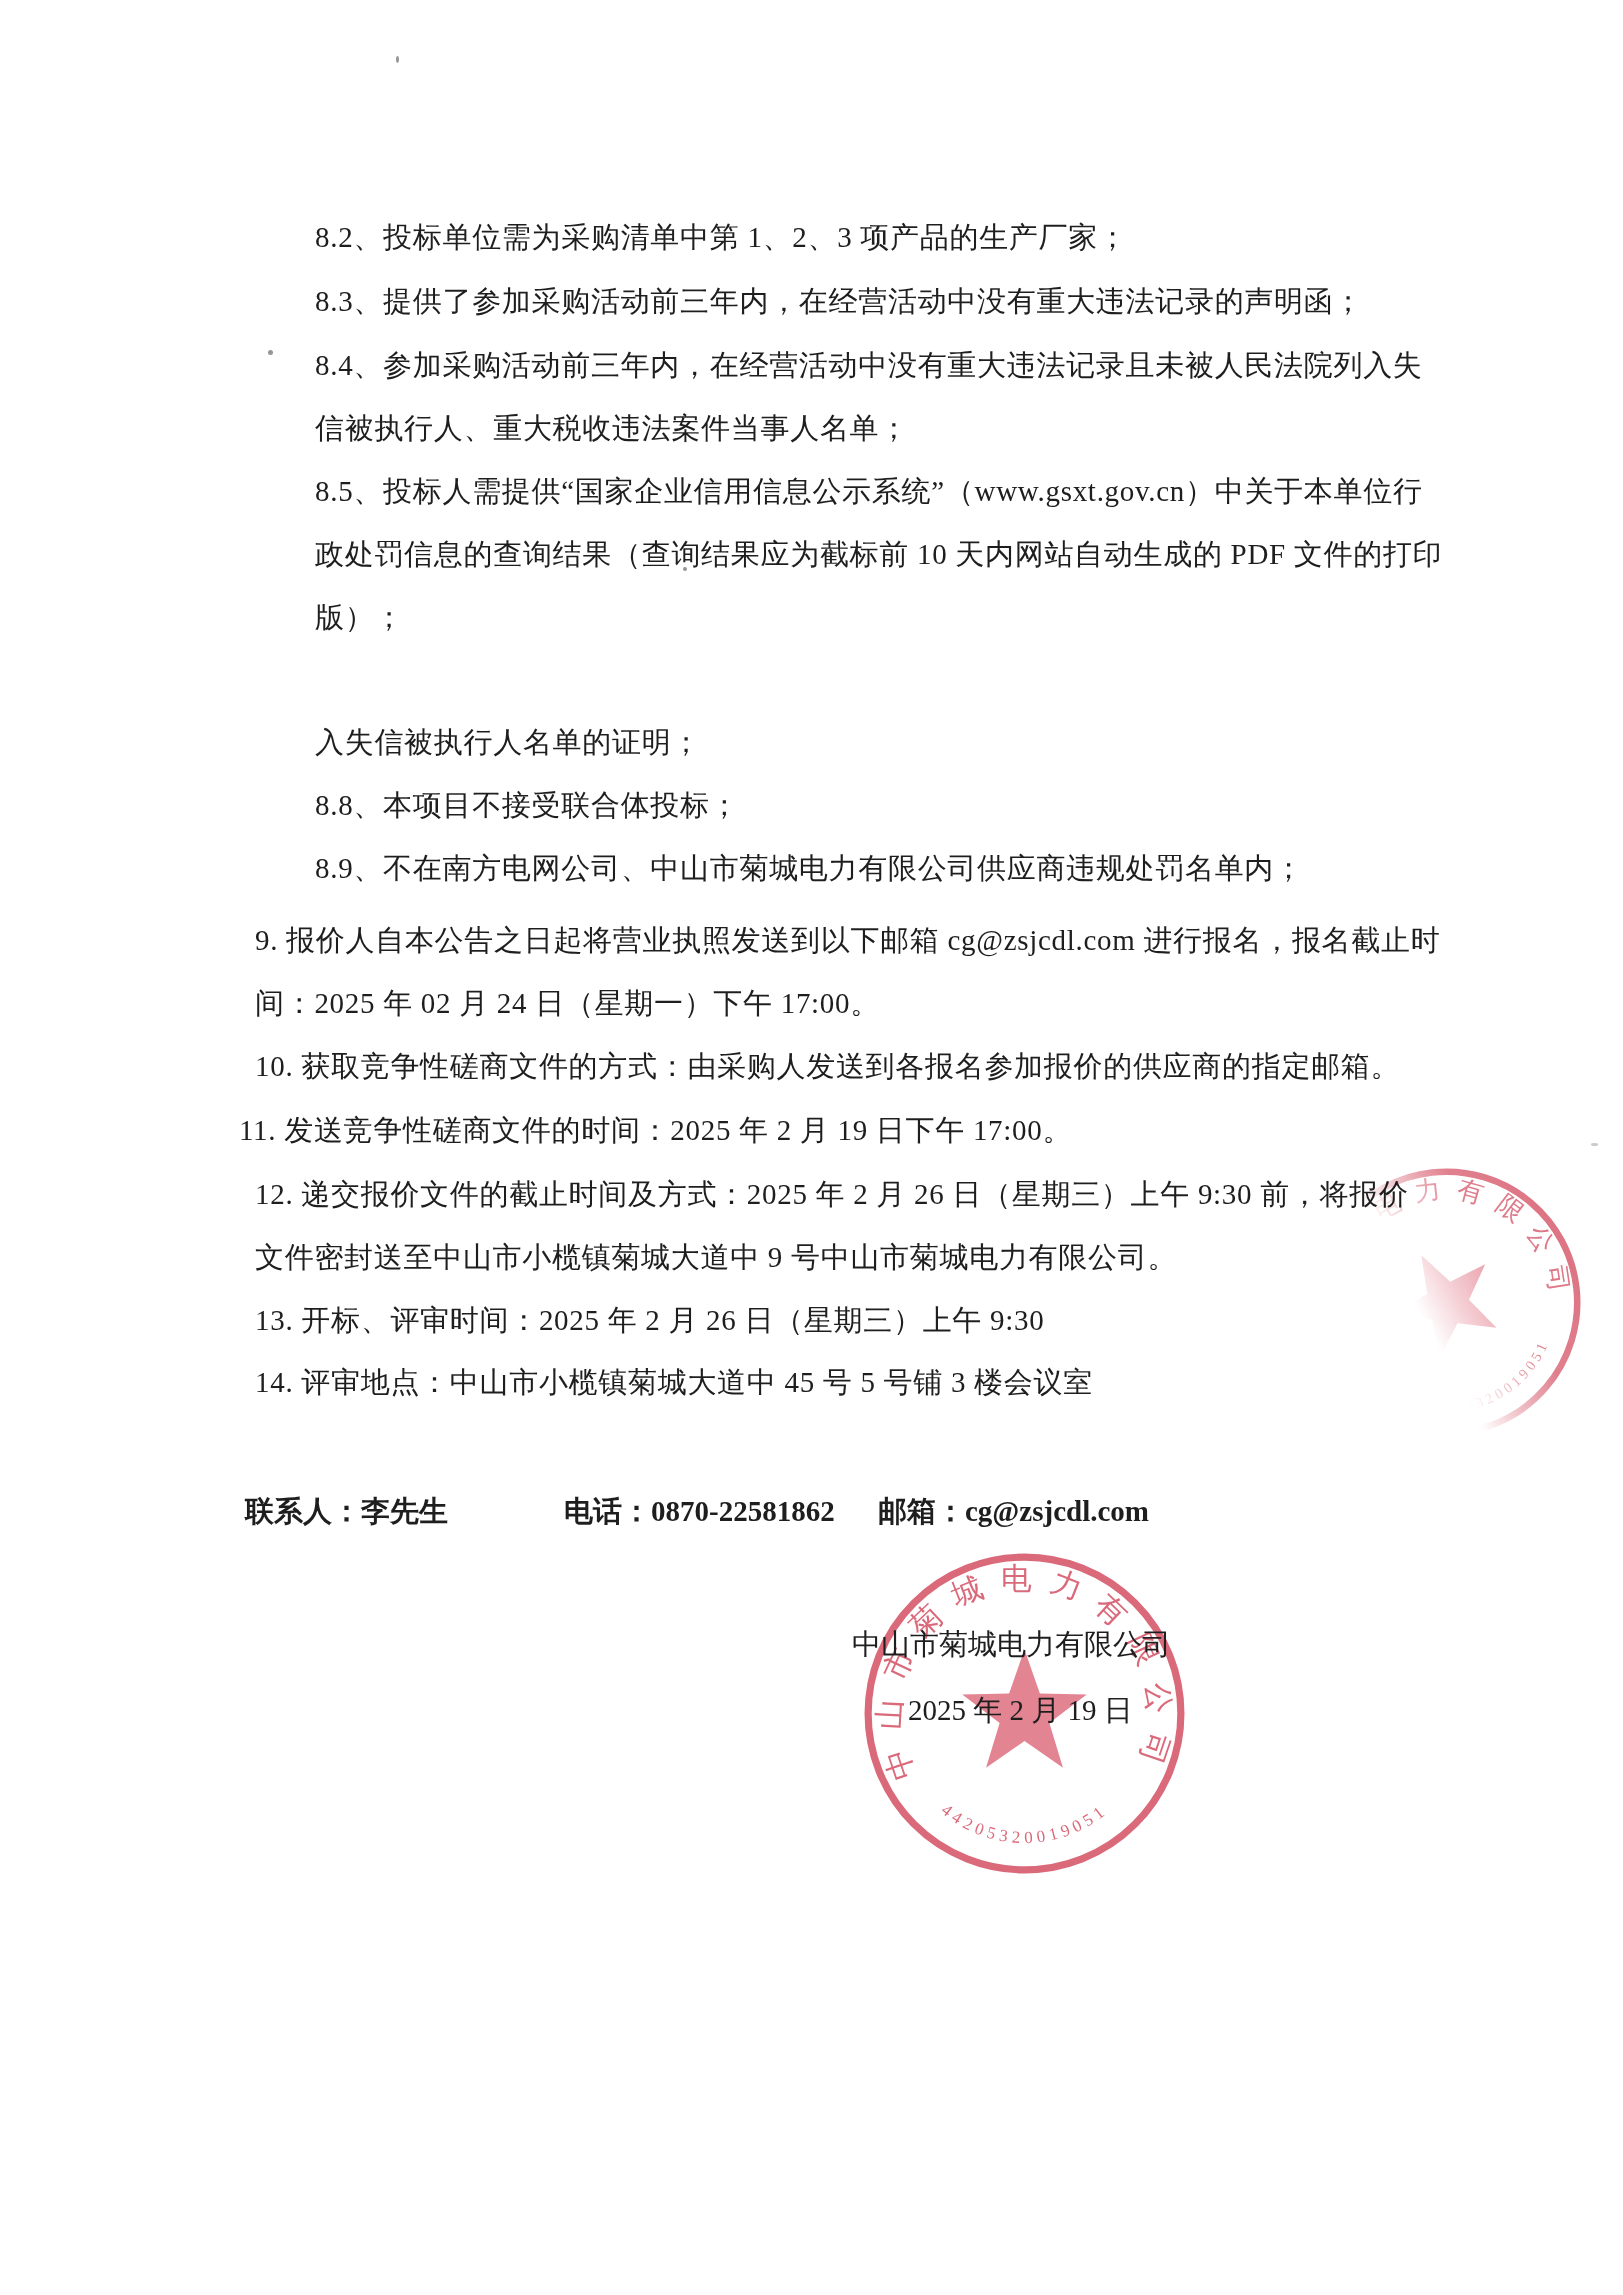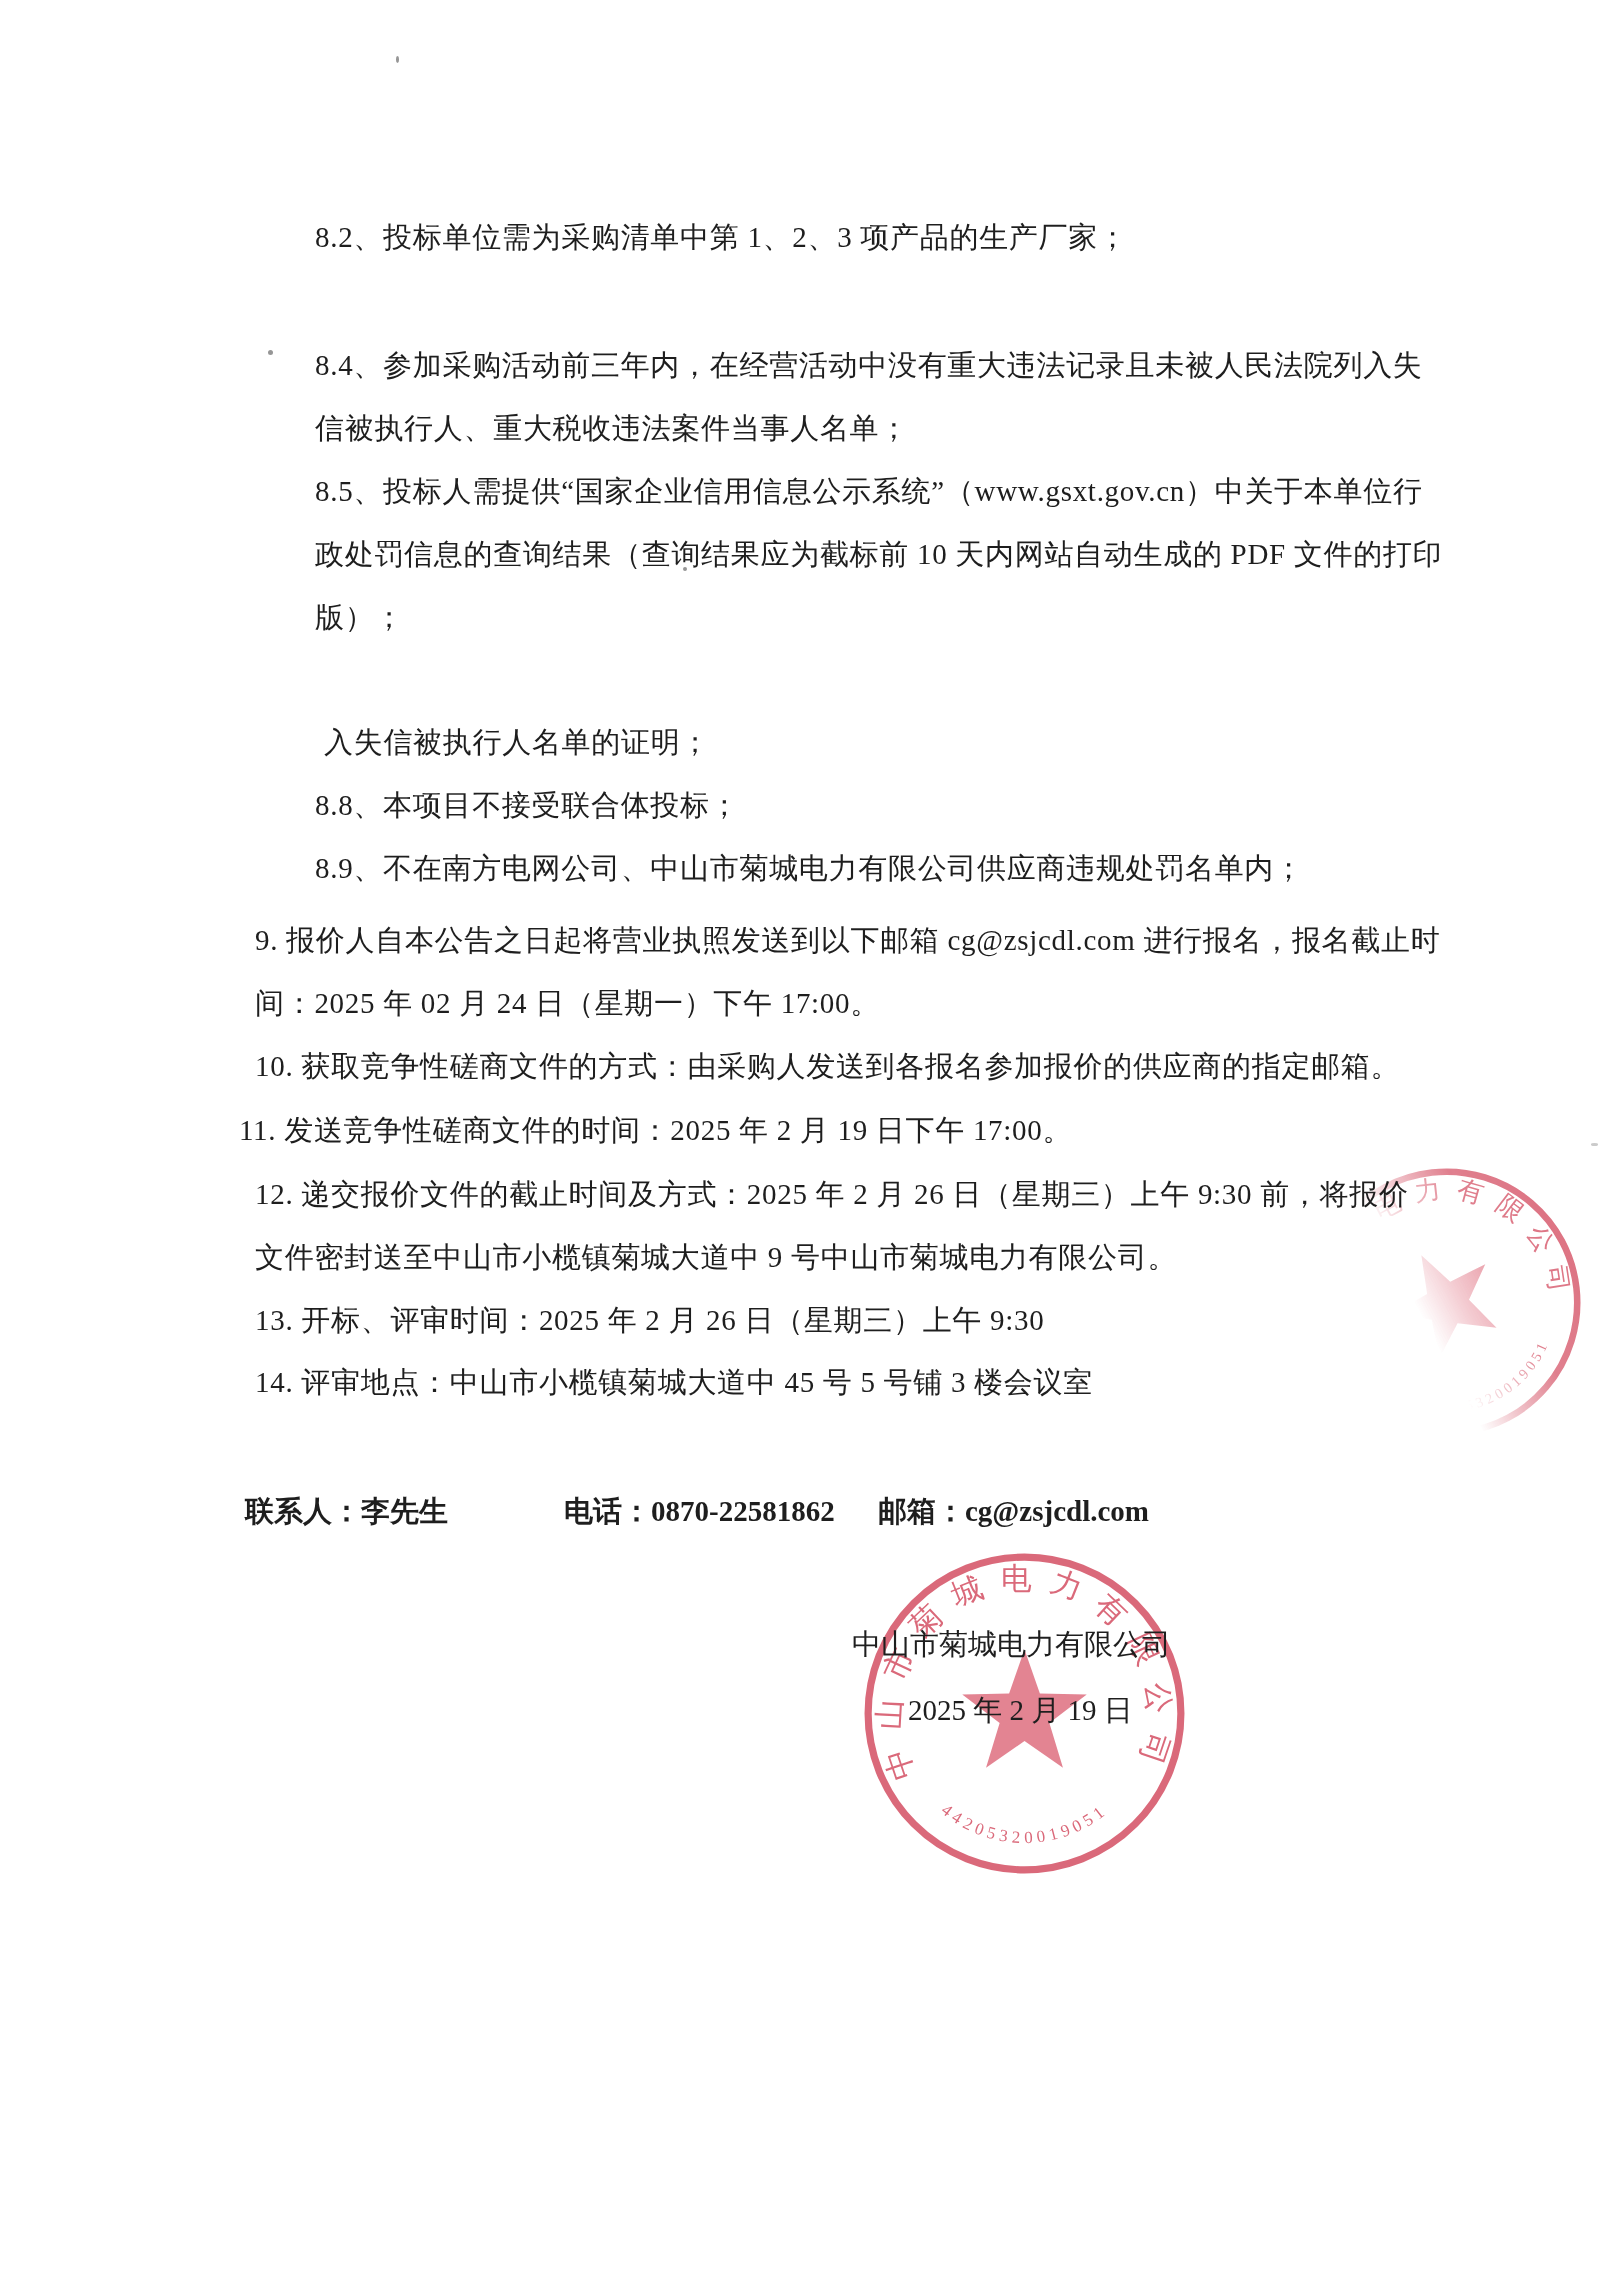--- a/index.html
+++ b/index.html
@@ -28,26 +28,27 @@
 <body>
 
 <div class="page">
 
   <div class="speck" style="left:396px;top:56px;width:3.3px;height:6.5px;"></div>
   <div class="speck" style="left:268px;top:350px;width:5.2px;height:5.2px;"></div>
   <div class="speck" style="left:683px;top:567px;width:3.9px;height:3.9px;"></div>
   <div class="speck" style="left:1591px;top:1143px;width:6.5px;height:2.6px;opacity:.35;"></div>
 
   <div class="ln" style="left:315px;top:220px">8.2、投标单位需为采购清单中第 1、2、3 项产品的生产厂家；</div>
+  <div class="ln" style="left:315px;top:284px">8.3、提供了参加采购活动前三年内，在经营活动中没有重大违法记录的声明函；</div>
   <div class="ln" style="left:315px;top:348px">8.4、参加采购活动前三年内，在经营活动中没有重大违法记录且未被人民法院列入失</div>
   <div class="ln" style="left:315px;top:411px">信被执行人、重大税收违法案件当事人名单；</div>
   <div class="ln" style="left:315px;top:474px">8.5、投标人需提供“国家企业信用信息公示系统”（www.gsxt.gov.cn）中关于本单位行</div>
   <div class="ln" style="left:315px;top:537px">政处罚信息的查询结果（查询结果应为截标前 10 天内网站自动生成的 PDF 文件的打印</div>
   <div class="ln" style="left:315px;top:600px">版）；</div>
-  <div class="ln" style="left:324px;top:725px">入失信被执行人名单的证明；</div>
+  <div class="ln" style="left:315px;top:725px">入失信被执行人名单的证明；</div>
   <div class="ln" style="left:315px;top:788px">8.8、本项目不接受联合体投标；</div>
   <div class="ln" style="left:315px;top:851px">8.9、不在南方电网公司、中山市菊城电力有限公司供应商违规处罚名单内；</div>
   <div class="ln" style="left:255px;top:923px">9. 报价人自本公告之日起将营业执照发送到以下邮箱 cg@zsjcdl.com 进行报名，报名截止时</div>
   <div class="ln" style="left:255px;top:986px">间：2025 年 02 月 24 日（星期一）下午 17:00。</div>
   <div class="ln" style="left:255px;top:1049px">10. 获取竞争性磋商文件的方式：由采购人发送到各报名参加报价的供应商的指定邮箱。</div>
   <div class="ln" style="left:239px;top:1113px">11. 发送竞争性磋商文件的时间：2025 年 2 月 19 日下午 17:00。</div>
   <div class="ln" style="left:255px;top:1177px">12. 递交报价文件的截止时间及方式：2025 年 2 月 26 日（星期三）上午 9:30 前，将报价</div>
   <div class="ln" style="left:255px;top:1240px">文件密封送至中山市小榄镇菊城大道中 9 号中山市菊城电力有限公司。</div>
   <div class="ln" style="left:255px;top:1303px">13. 开标、评审时间：2025 年 2 月 26 日（星期三）上午 9:30</div>
   <div class="ln" style="left:255px;top:1365px">14. 评审地点：中山市小榄镇菊城大道中 45 号 5 号铺 3 楼会议室</div>

